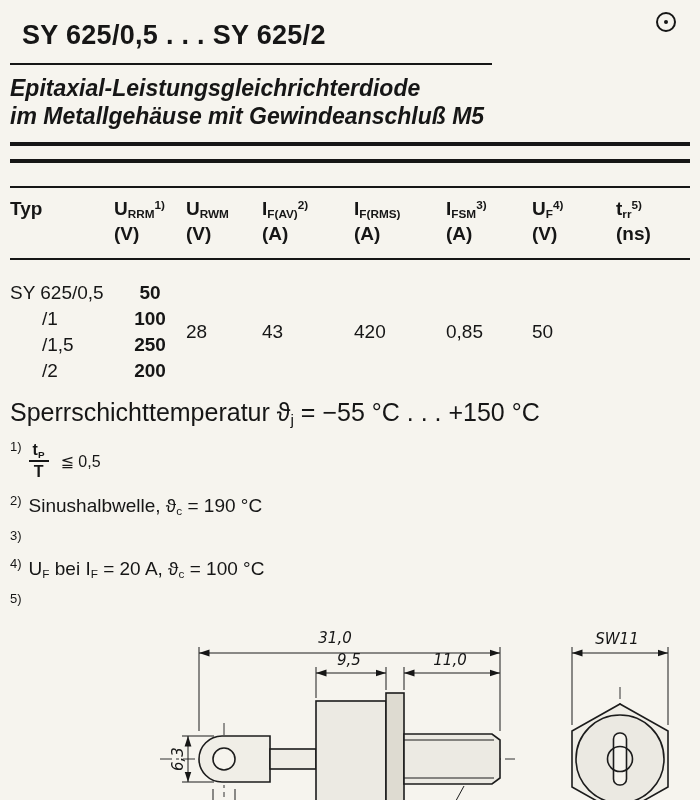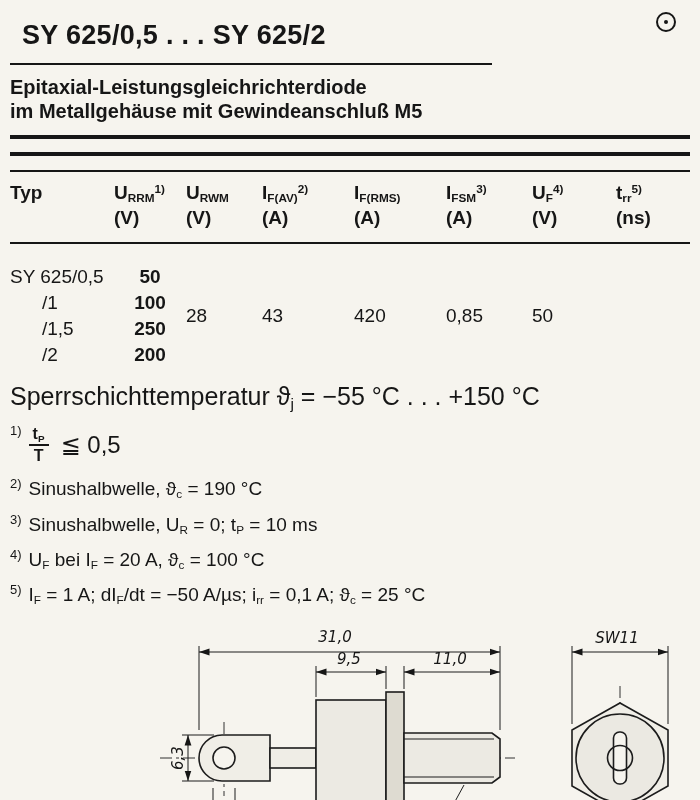--- a/index.html
+++ b/index.html
@@ -13,28 +13,28 @@
 
   
   .header-row { display:flex; justify-content:space-between; align-items:flex-start; }
   .title { font-size:27px; font-weight:700; margin:12px; letter-spacing:0.3px; }
   .title-rule { width:482px; border-bottom:2px solid #161616; margin-top:3px; }
   .circle-icon { width:16px; height:16px; border:2px solid #161616; border-radius:50%;
     position:relative; margin:4px 14px 0 0; }
   .circle-icon .dot { position:absolute; left:50%; top:50%; width:4px; height:4px;
     margin:-2px 0 0 -2px; background:#161616; border-radius:50%; }
 
-  .subtitle { font-size:20px; font-weight:700; line-height:1.2; margin-top:10px; }
+  .subtitle { font-size:23px; font-weight:700; line-height:1.2; margin-top:10px;font-style:italic; }
 
   .rule-thick { height:4px; background:#161616; }
   .rule-thick.first { margin-top:12px; }
   .rule-thick.second { margin-top:13px; }
 
   
-  table.ratings { width:680px; border-collapse:collapse; margin-top:14px;
+  table.ratings { width:680px; border-collapse:collapse; margin-top:23px;
     border-top:2px solid #161616; }
   table.ratings thead tr { border-bottom:2px solid #161616; }
   table.ratings th { text-align:left; vertical-align:top; font-weight:700;
     font-size:19px; padding:9px 0 12px 0; line-height:1.25; }
   table.ratings td { font-size:19px; padding:2px 0; }
   td.typ { font-weight:400; }
   td.typ.sub-typ { padding-left:32px; }
   td.urrm { font-weight:700; text-align:center; }
   td.shared { text-align:left; padding-left:12px; vertical-align:middle; }
   tbody tr:first-child td { padding-top:22px; }
@@ -45,21 +45,21 @@
   .junction { font-size:25px; margin-top:14px; }
   .footnotes { margin-top:12px; }
   .fn { font-size:19px; margin-bottom:13px; display:flex; align-items:center; }
   .fn-marker { font-size:13px; vertical-align:super; align-self:flex-start;
     margin-right:7px; position:relative; top:-2px; }
   .frac { display:inline-flex; flex-direction:column; align-items:center;
     font-weight:700; margin-right:12px; }
   .frac .num { font-size:16px; line-height:1.15; padding:0 4px;
     border-bottom:2px solid #161616; }
   .frac .den { font-size:16px; line-height:1.2; }
-  .fn1-rest { font-size:24px; }
+  .fn1-rest { font-size:16px; }
 
   
   .drawing { margin-top:2px; margin-left:-10px; }
   svg .part { stroke:#1c1c1c; stroke-width:1.6; }
   svg .thin { stroke:#1c1c1c; stroke-width:1; fill:none; }
   svg .dim  { stroke:#1c1c1c; stroke-width:1; fill:none; }
   svg .cl   { stroke:#1c1c1c; stroke-width:0.9; stroke-dasharray:12 4 3 4; fill:none; }
   svg text.dimtext { font-family:"DejaVu Sans",sans-serif; font-style:italic;
     font-size:15px; fill:#161616; stroke:none; }
 </style>
@@ -167,29 +167,27 @@
         <span class="den"><span>T</span></span>
       </span>
       <span class="fn1-rest"><span>≦ 0,5</span></span>
     </div>
     <div class="fn">
       <span class="fn-marker">2)</span>
       <span><span>Sinushalbwelle, ϑ</span><span class="sub">c</span><span> = 190 °C</span></span>
     </div>
     <div class="fn">
       <span class="fn-marker">3)</span>
-      <span><span>Sinushalbwelle, U</span><span class="sub">R</span><span> = 0; t</span><span class="sub">P</span><span> = 10 ms</span></span>
     </div>
     <div class="fn">
       <span class="fn-marker">4)</span>
       <span><span>U</span><span class="sub">F</span><span> bei I</span><span class="sub">F</span><span> = 20 A, ϑ</span><span class="sub">c</span><span> = 100 °C</span></span>
     </div>
     <div class="fn">
       <span class="fn-marker">5)</span>
-      <span><span>I</span><span class="sub">F</span><span> = 1 A; dI</span><span class="sub">F</span><span>/dt = −50 A/µs; i</span><span class="sub">rr</span><span> = 0,1 A; ϑ</span><span class="sub">c</span><span> = 25 °C</span></span>
     </div>
   </div>
 
   <div class="drawing">
     <svg width="700" height="235" viewBox="0 0 700 235">
       <defs>
         <marker id="arw" markerWidth="12" markerHeight="9" refX="10.5" refY="4" orient="auto-start-reverse">
           <path d="M0 0.6 L10.5 4 L0 7.4 Z" fill="#161616"></path>
         </marker>
       </defs>

